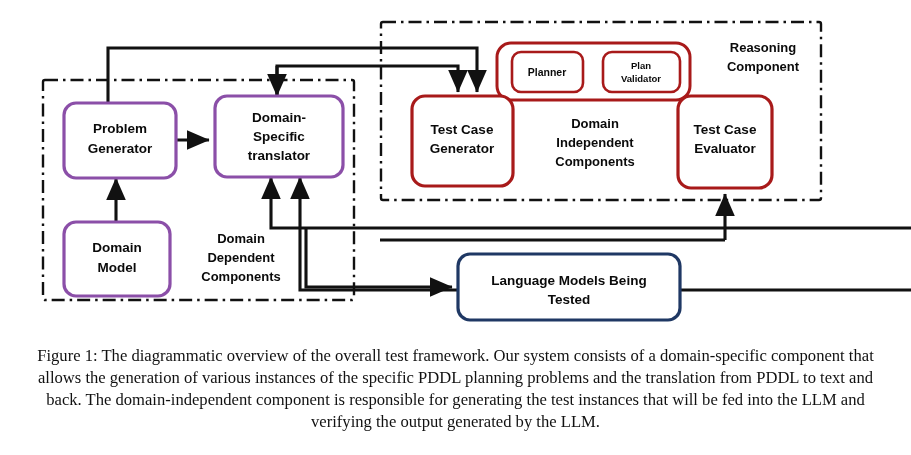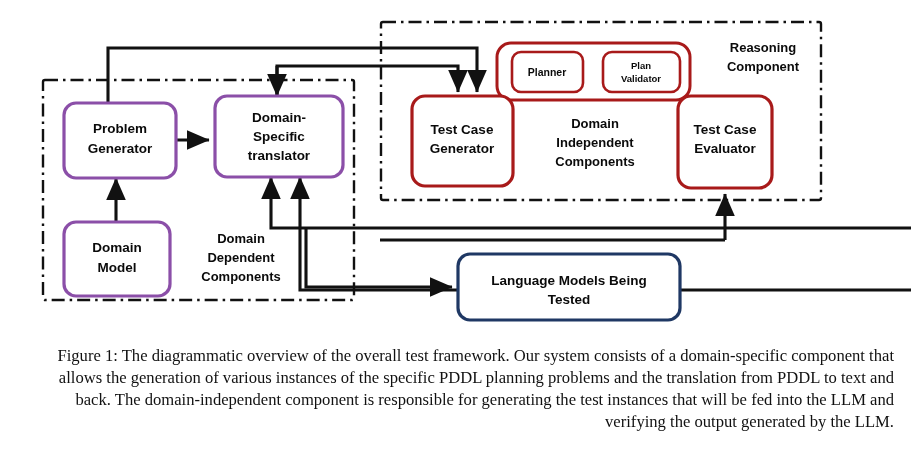--- a/index.html
+++ b/index.html
@@ -4,23 +4,23 @@
 <style>
   html,body{margin:0;padding:0;background:#ffffff;}
   body{width:911px;height:455px;font-family:"Liberation Sans",sans-serif;overflow:hidden;}
   #figure{position:relative;width:911px;height:455px;background:#fff;}
   #diagram{position:absolute;left:0;top:0;width:911px;height:340px;}
   .nodelabel{font-family:"Liberation Sans",sans-serif;font-weight:bold;fill:#0a0a0a;text-anchor:middle;}
   .t13{font-size:13.5px;}
   .t10{font-size:10.5px;}
   .t9{font-size:9.5px;}
   .grouplabel{font-family:"Liberation Sans",sans-serif;font-weight:bold;fill:#0a0a0a;text-anchor:middle;font-size:13px;}
-  #caption{position:absolute;left:49px;top:345px;width:845px;
+  #caption{position:absolute;left:33px;top:345px;width:845px;
            font-family:"Liberation Serif",serif;font-size:16.6px;line-height:1.33;
-           color:#111;text-align:right;}
+           color:#111;text-align:center;}
 </style>
 </head>
 <body>
 
 <div id="figure">
 
   <svg id="diagram" viewBox="0 0 911 340">
     <defs>
       <marker id="ah" markerWidth="9" markerHeight="9" refX="7.2" refY="3.2" orient="auto" markerUnits="strokeWidth">
         <path d="M0,0 L7.4,3.2 L0,6.4 z" fill="#111111"></path>

